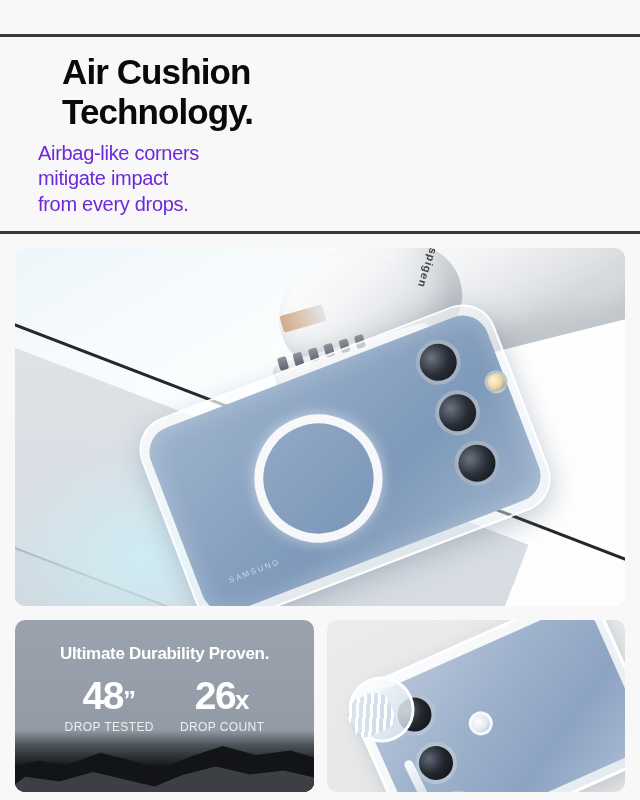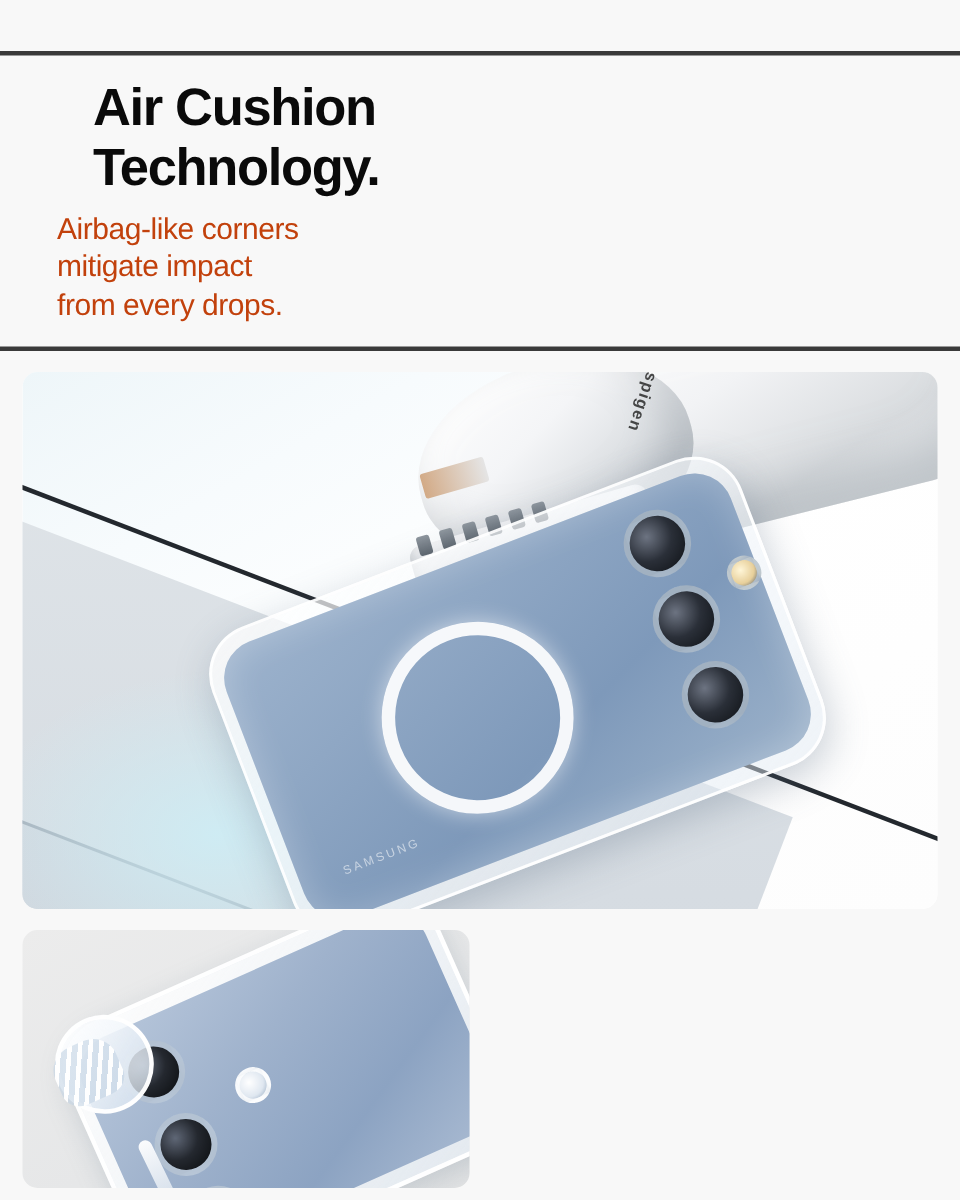--- a/index.html
+++ b/index.html
@@ -50,21 +50,21 @@
     color: #0a0a0a;
     white-space: pre-line;
     margin-left: 24px;
   }
   .subhead {
     margin-top: 10px;
     font-size: 20px;
     font-weight: 400;
     line-height: 1.27;
     letter-spacing: -0.3px;
-    color: #c2410c;
+    color: #6d28d9;
     white-space: pre-line;
   }
 
   
   .hero {
     position: absolute;
     left: 15px;
     top: 248px;
     width: 610px;
     height: 358px;
@@ -457,20 +457,34 @@
           <div class="cam"></div>
           <div class="flash"></div>
         </div>
         <div class="samsung-mark">SAMSUNG</div>
       </div>
     </div>
   </div>
 
   <div class="bottom-row">
 
+    <div class="stat-card">
+      <div class="stat-title">Ultimate Durability Proven.</div>
+      <div class="stat-figures">
+        <div class="stat">
+          <div class="stat-value"><span>48</span><span class="unit">”</span></div>
+          <div class="stat-label">DROP TESTED</div>
+        </div>
+        <div class="stat">
+          <div class="stat-value"><span>26</span><span class="unit">x</span></div>
+          <div class="stat-label">DROP COUNT</div>
+        </div>
+      </div>
+      <div class="rock"></div>
+    </div>
 
     <div class="photo-card">
       <div class="corner-phone">
         <div class="corner-case"></div>
         <div class="corner-body">
           <div class="corner-cams">
             <div class="corner-cam"></div>
             <div class="corner-cam"></div>
             <div class="corner-cam"></div>
           </div>

